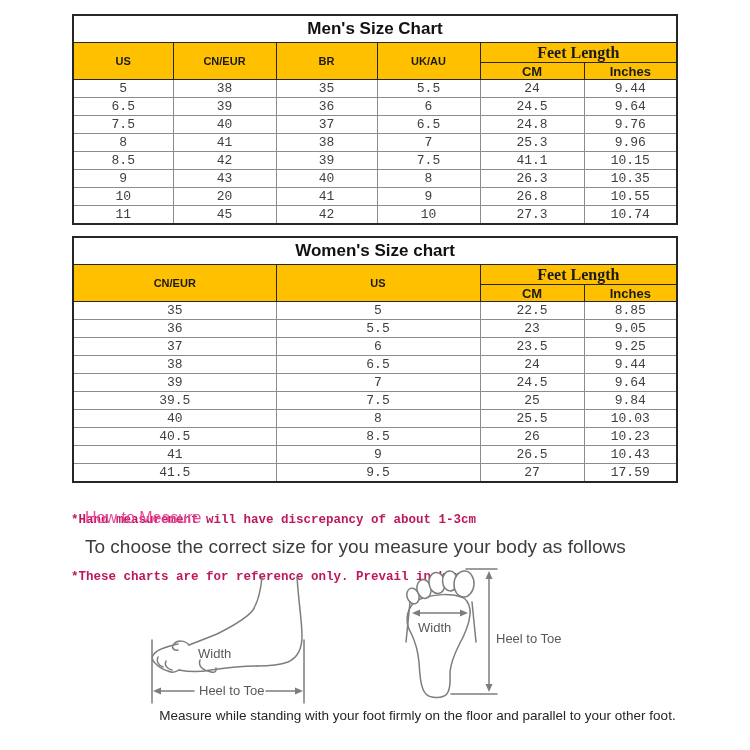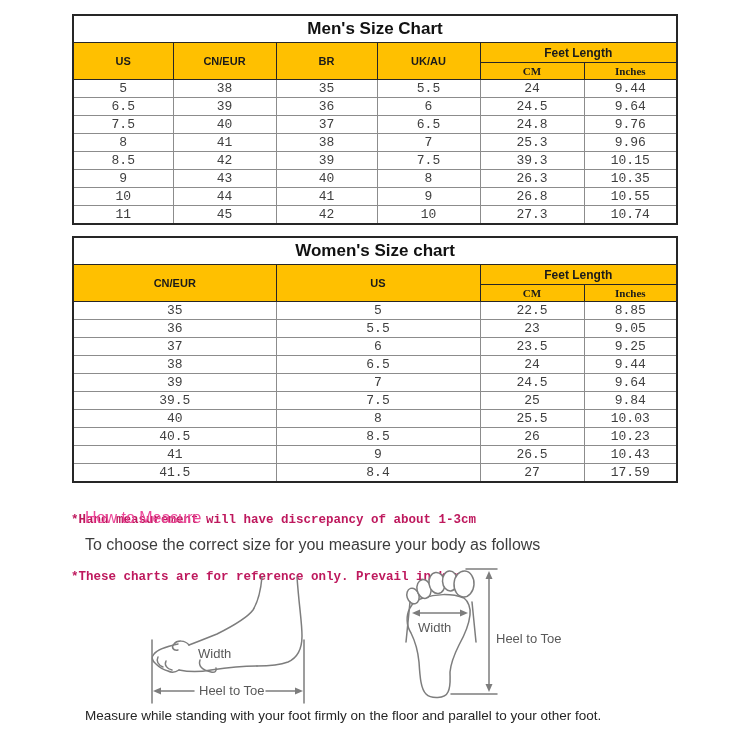--- a/index.html
+++ b/index.html
@@ -6,41 +6,41 @@
   .canvas{position:relative;width:750px;height:750px;background:#ffffff;overflow:hidden;
           font-family:"Liberation Sans",sans-serif;border-radius:19px;}
 
   table.size-table{position:absolute;border-collapse:collapse;table-layout:fixed;
                    background:#ffffff;border:2px solid #262626;}
   .size-table th.tbl-title{height:24px;font-size:17px;font-weight:bold;color:#111111;
                    text-align:center;border:1px solid #262626;background:#ffffff;
                    font-family:"Liberation Sans",sans-serif;}
   .size-table th.col-h{background:#FFC000;color:#1a1a1a;font-weight:bold;font-size:11px;
                    text-align:center;border:1px solid #262626;padding:0;}
-  .size-table th.feet-h{height:19px;font-size:12px;}
-  .size-table th.sub-h{height:16px;font-size:11px;font-family:Liberation Serif, serif;}
+  .size-table th.feet-h{height:19px;font-size:16px;font-family:Liberation Serif, serif;}
+  .size-table th.sub-h{height:16px;font-size:13px;}
   .size-table td{height:17px;text-align:center;vertical-align:middle;
                    border:1px solid #8c8c8c;color:#3f3f3f;font-size:13px;
                    font-family:"Liberation Mono","DejaVu Sans Mono",monospace;padding:0;}
   .size-table tr{page-break-inside:avoid;}
 
   .notes{position:absolute;left:71px;top:473px;font-family:Liberation Mono, monospace;
          font-weight:bold;font-size:12.5px;color:#be185d;line-height:19px;white-space:pre;}
 
   .measure-heading{position:absolute;left:85px;top:509px;font-size:16px;color:#ec4899;}
-  .measure-desc{position:absolute;left:85px;top:536px;font-size:16px;color:#3d3d3d;}
+  .measure-desc{position:absolute;left:85px;top:536px;font-size:19px;color:#3d3d3d;}
 
   .diagram{position:absolute;}
   .diagram path,.diagram line,.diagram ellipse{fill:none;stroke:#7d7d7d;stroke-width:1.5;
          stroke-linecap:round;stroke-linejoin:round;}
   .diagram ellipse{fill:#ffffff;}
   .diagram polygon{fill:#7d7d7d;stroke:none;}
   .diagram text{fill:#595959;font-size:13px;font-family:"Liberation Sans",sans-serif;}
 
-  .caption{position:absolute;left:85px;top:708px;width:665px;
+  .caption{position:absolute;left:85px;top:708px;width:665px;text-align:center;
            font-size:13.5px;color:#262626;}
 </style>
 </head>
 <body>
 
 <div class="canvas">
 
   <table class="size-table" style="left:72px;top:14px;width:604px;">
     <colgroup>
       <col style="width:100px">
@@ -97,34 +97,34 @@
           <td>38</td>
           <td>7</td>
           <td>25.3</td>
           <td>9.96</td>
         </tr>
         <tr>
           <td>8.5</td>
           <td>42</td>
           <td>39</td>
           <td>7.5</td>
-          <td>39.3</td>
+          <td>41.1</td>
           <td>10.15</td>
         </tr>
         <tr>
           <td>9</td>
           <td>43</td>
           <td>40</td>
           <td>8</td>
           <td>26.3</td>
           <td>10.35</td>
         </tr>
         <tr>
           <td>10</td>
-          <td>44</td>
+          <td>20</td>
           <td>41</td>
           <td>9</td>
           <td>26.8</td>
           <td>10.55</td>
         </tr>
         <tr>
           <td>11</td>
           <td>45</td>
           <td>42</td>
           <td>10</td>
@@ -205,21 +205,21 @@
           <td>10.23</td>
         </tr>
         <tr>
           <td>41</td>
           <td>9</td>
           <td>26.5</td>
           <td>10.43</td>
         </tr>
         <tr>
           <td>41.5</td>
-          <td>8.4</td>
+          <td>9.5</td>
           <td>27</td>
           <td>17.59</td>
         </tr>
       </tbody>
   </table>
 
   <div class="notes">
     <div>*Hand measurement will have discrepancy of about 1-3cm</div>
     <div>*These charts are for reference only. Prevail in kind</div>
   </div>

